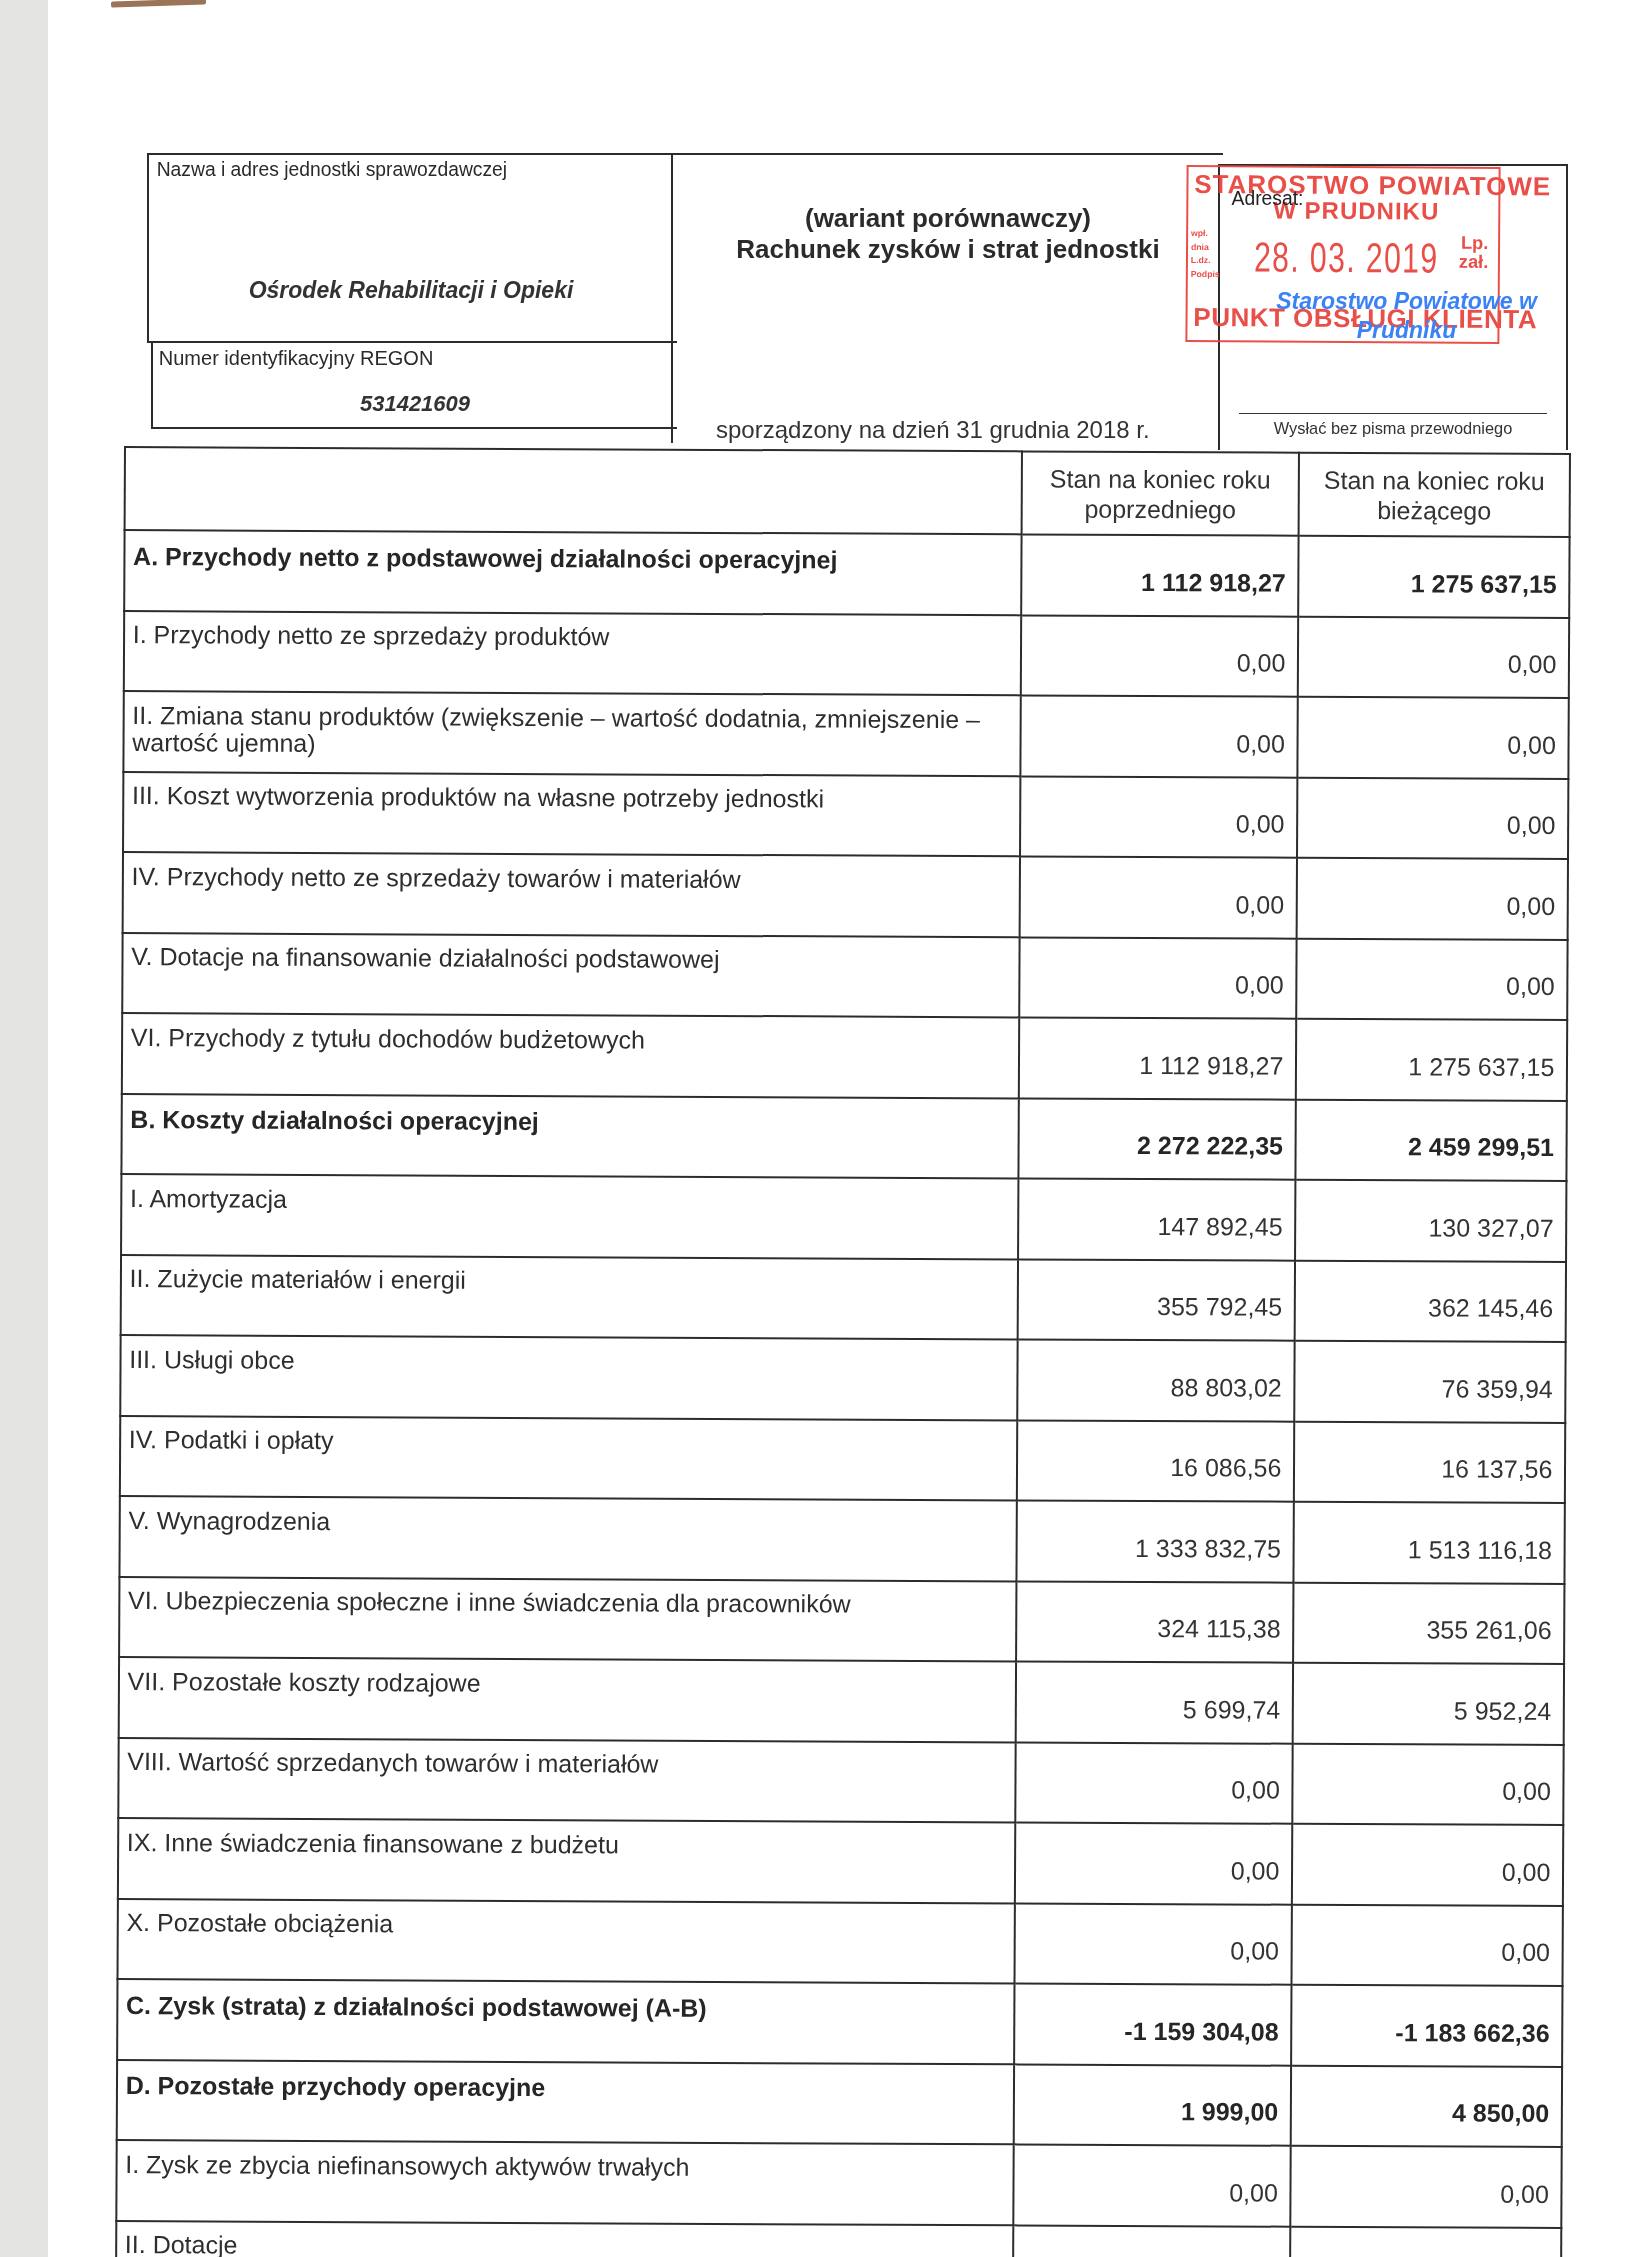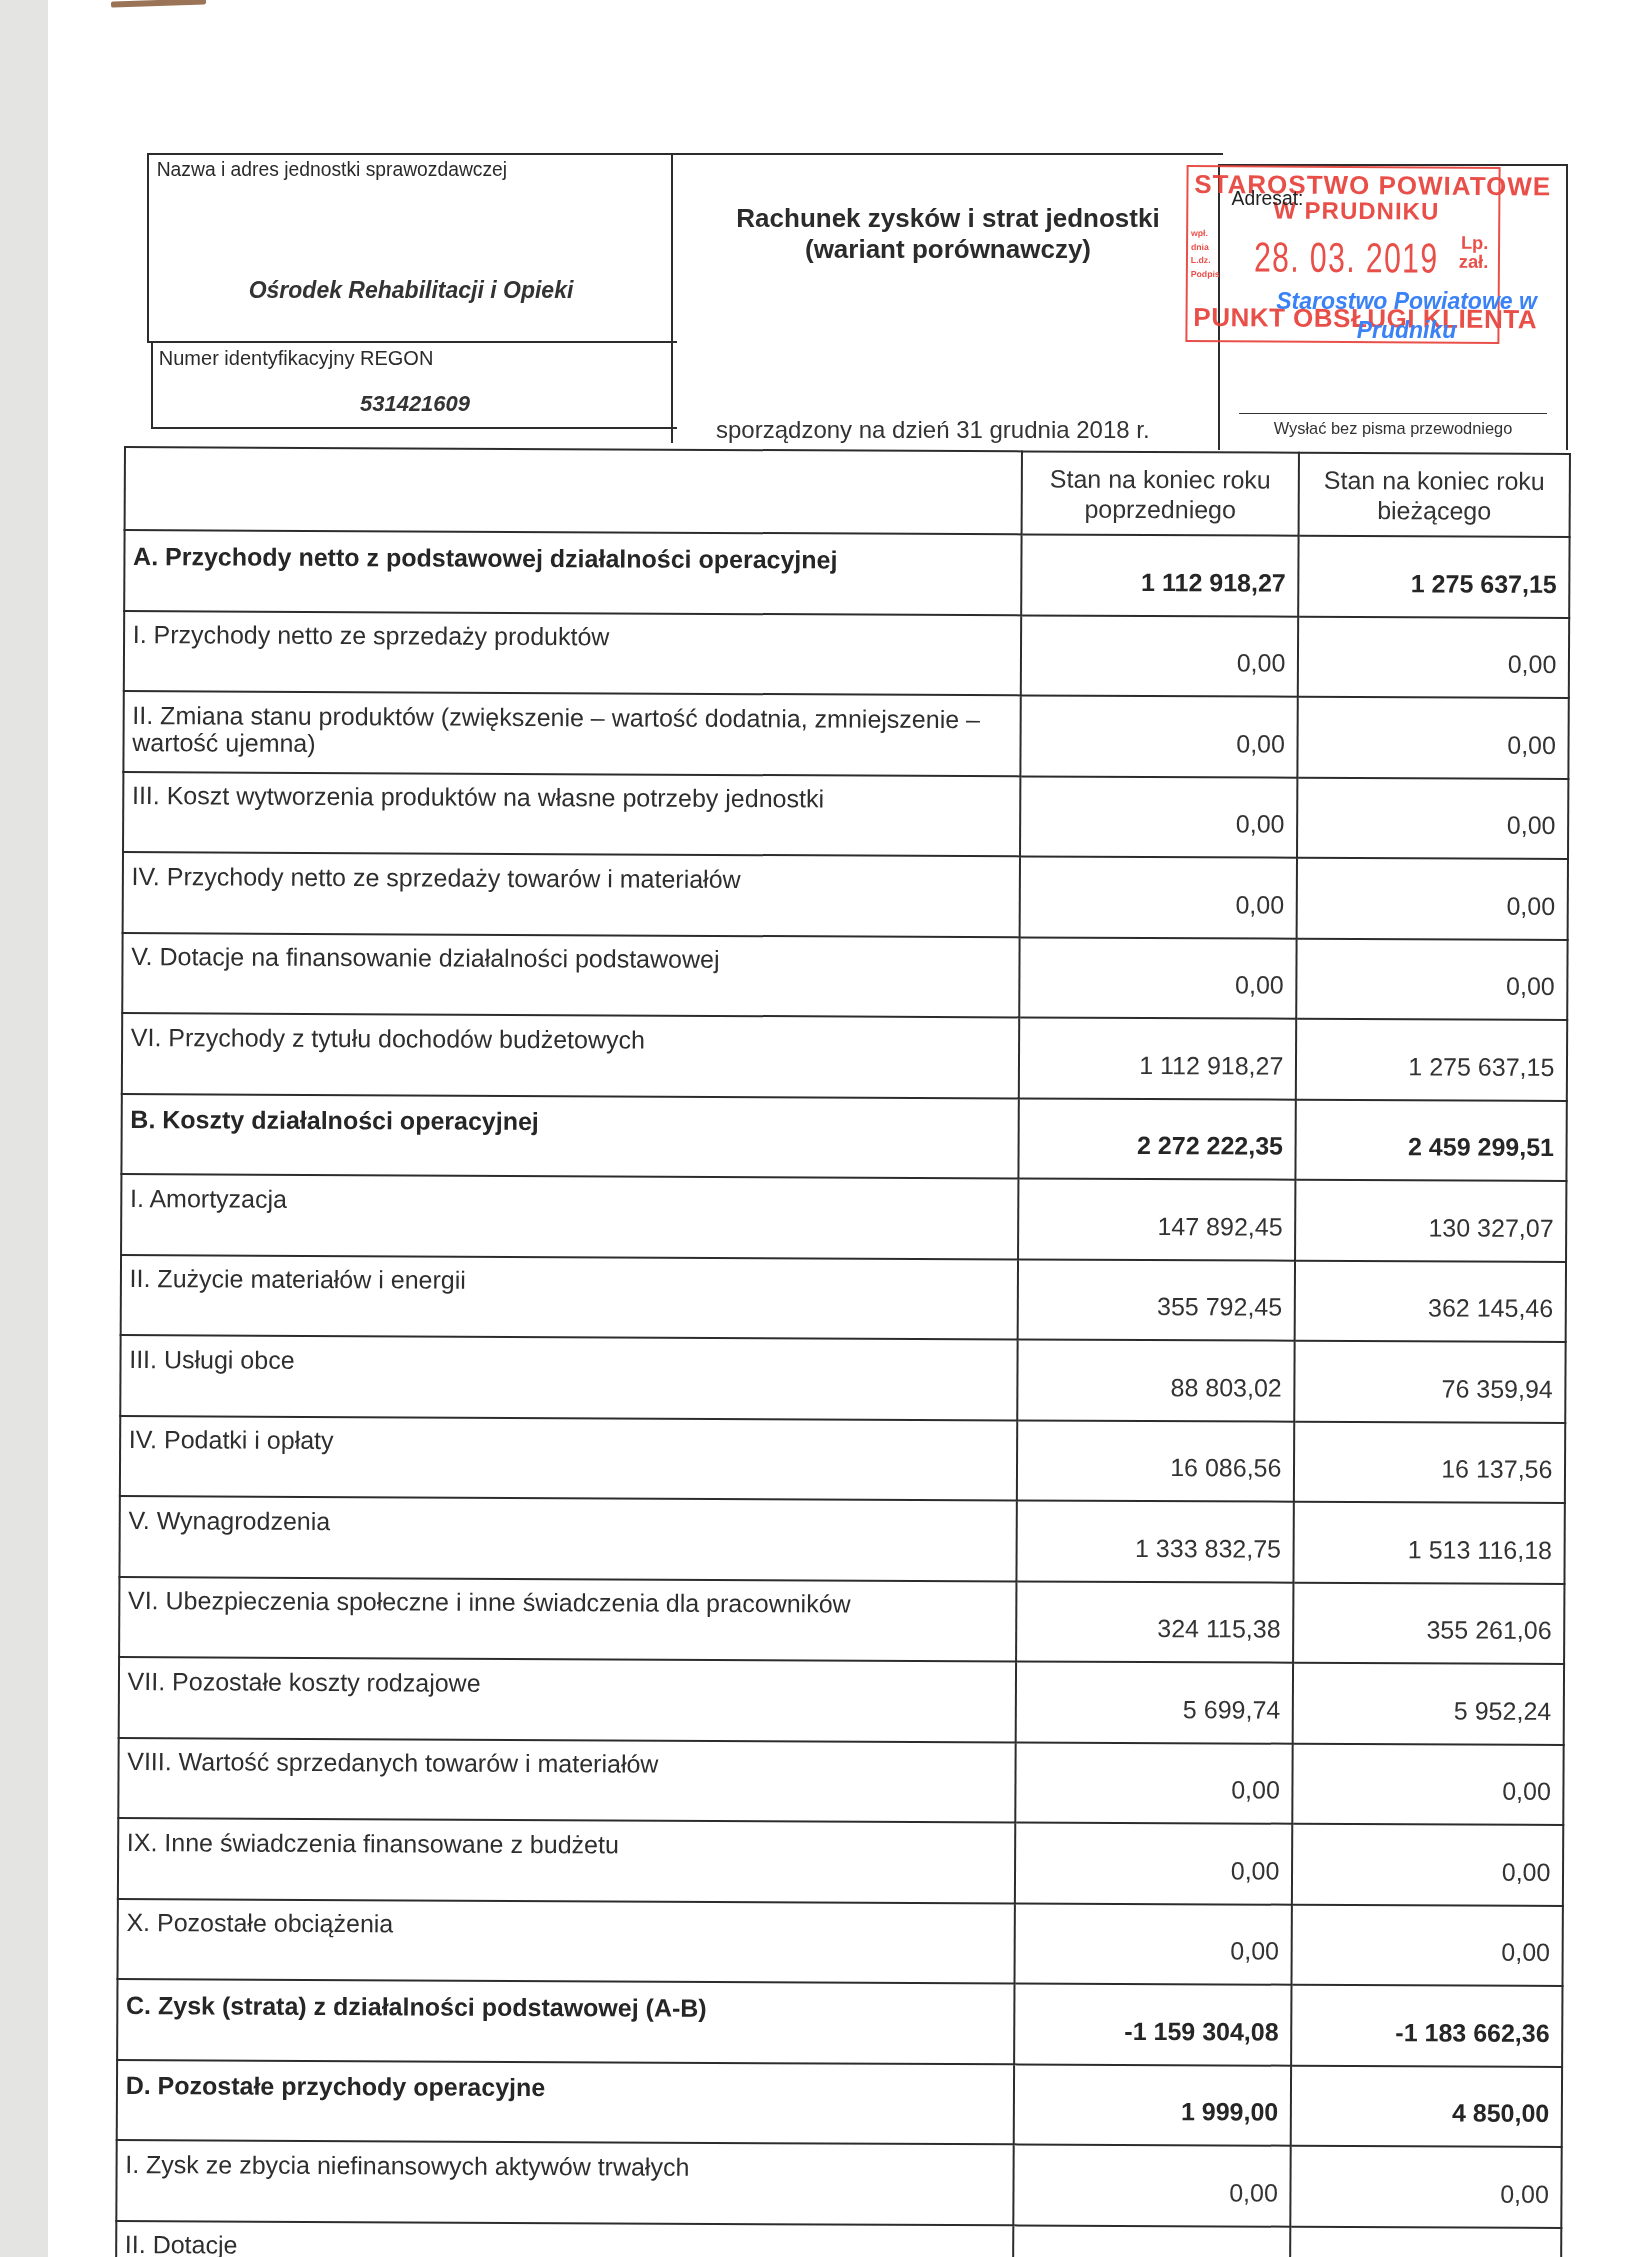--- a/index.html
+++ b/index.html
@@ -68,22 +68,22 @@
     <div>Ośrodek Rehabilitacji i Opieki</div>
   </div>
 </div>
 <div class="hdr-regon">
   <div class="hdr-regon-label">Numer identyfikacyjny REGON</div>
   <div class="hdr-regon-value">531421609</div>
 </div>
 
 <div class="hdr-title-box">
   <div class="hdr-title">
+    <div>(wariant porównawczy)</div>
     <div>Rachunek zysków i strat jednostki</div>
-    <div>(wariant porównawczy)</div>
   </div>
   <div class="hdr-date">sporządzony na dzień 31 grudnia 2018 r.</div>
 </div>
 
 <div class="hdr-addr-box">
   <div class="hdr-addr-label">Adresat:</div>
   <div class="hdr-addr-name">
     <div>Starostwo Powiatowe w</div>
     <div>Prudniku</div>
   </div>

